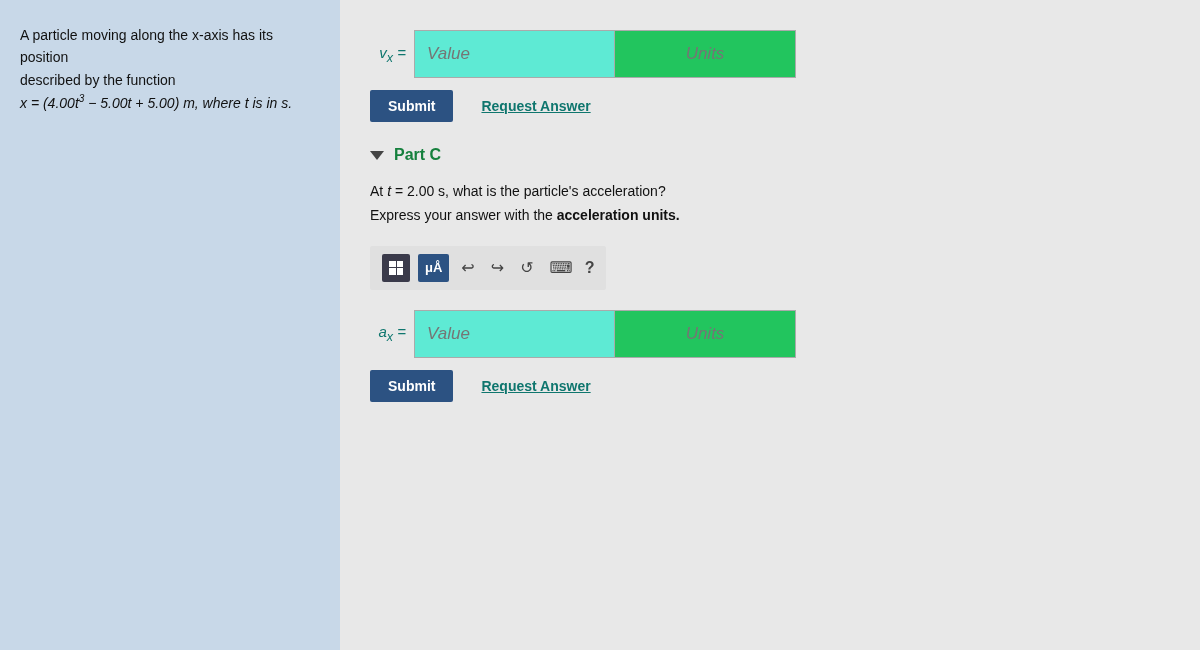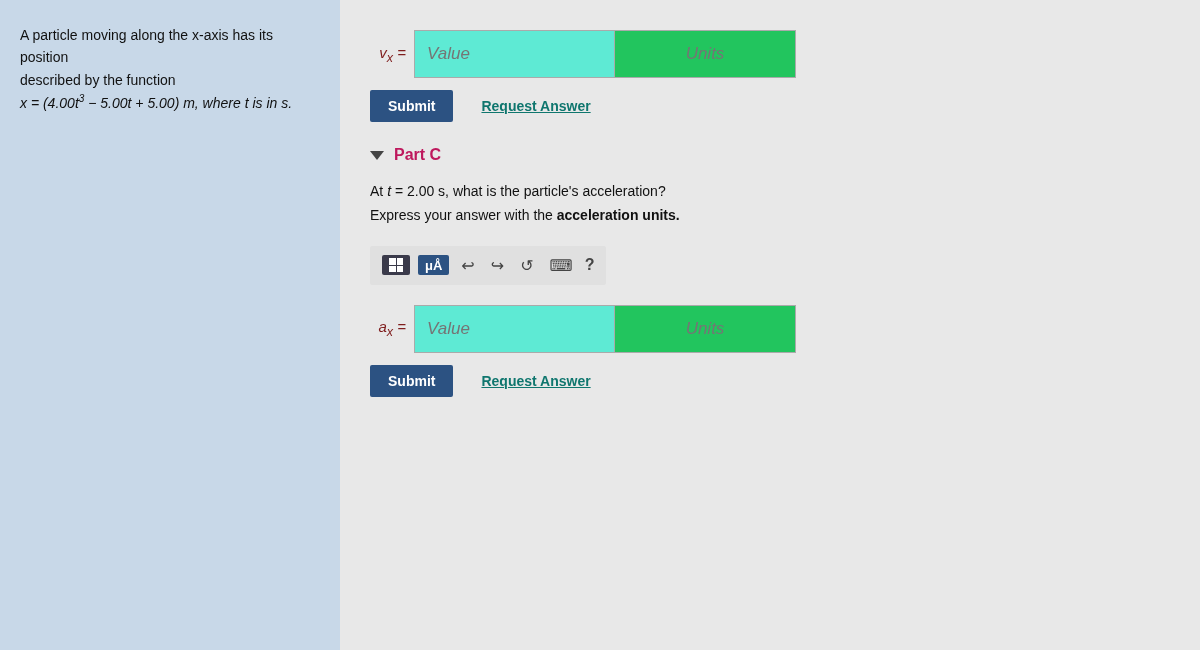--- a/index.html
+++ b/index.html
@@ -55,21 +55,21 @@
     .answer-row {
       display: flex;
       align-items: center;
       gap: 0;
       margin-bottom: 12px;
       margin-top: 10px;
     }
 
     .var-label {
       font-size: 15px;
-      color: #7f1d1d;
+      color: #0f766e;
       margin-right: 8px;
       font-style: italic;
       min-width: 36px;
       text-align: right;
     }
 
     .answer-box-container {
       display: flex;
       border: 1px solid #aaa;
       background: white;
@@ -142,21 +142,21 @@
       height: 0;
       border-left: 7px solid transparent;
       border-right: 7px solid transparent;
       border-top: 9px solid #444;
       cursor: pointer;
     }
 
     .part-label {
       font-size: 16px;
       font-weight: bold;
-      color: #be185d;
+      color: #15803d;
     }
 
     .part-c-question {
       font-size: 14px;
       color: #111;
       line-height: 1.7;
       margin-bottom: 18px;
     }
 
     .part-c-question .bold {
@@ -180,21 +180,21 @@
       color: white;
       border: none;
       padding: 4px 7px;
       font-size: 13px;
       cursor: pointer;
       border-radius: 2px;
       display: flex;
       align-items: center;
       justify-content: center;
       min-width: 28px;
-      height: 20px;
+      height: 28px;
     }
 
     .toolbar-btn.accent {
       background: #2c5282;
     }
 
     .toolbar-arrow {
       font-size: 16px;
       color: #444;
       cursor: pointer;

